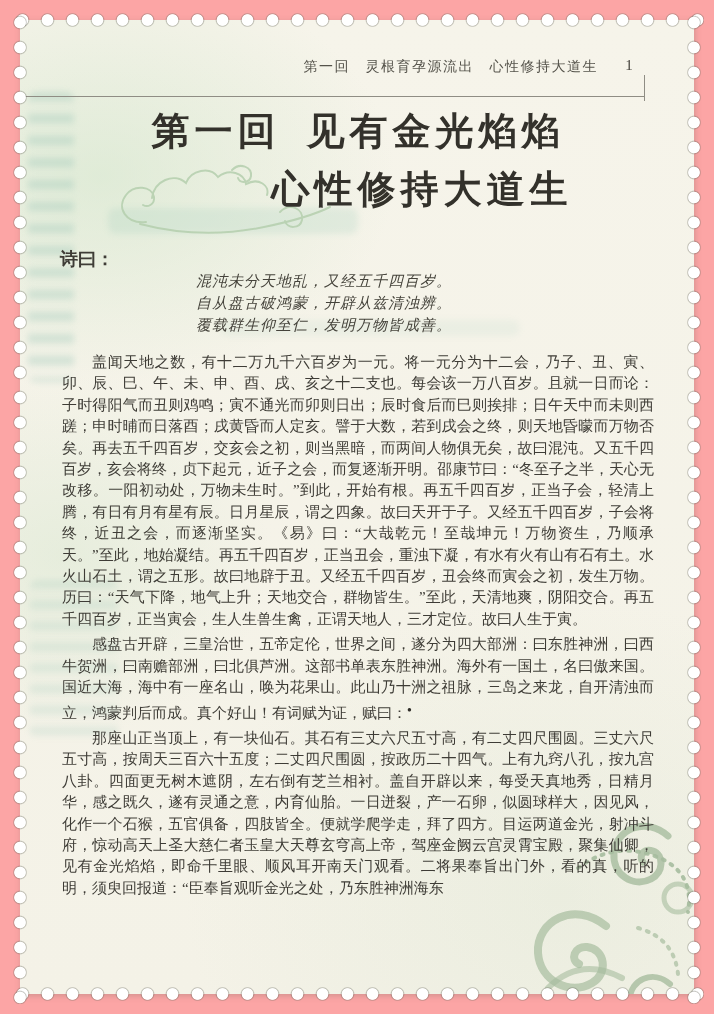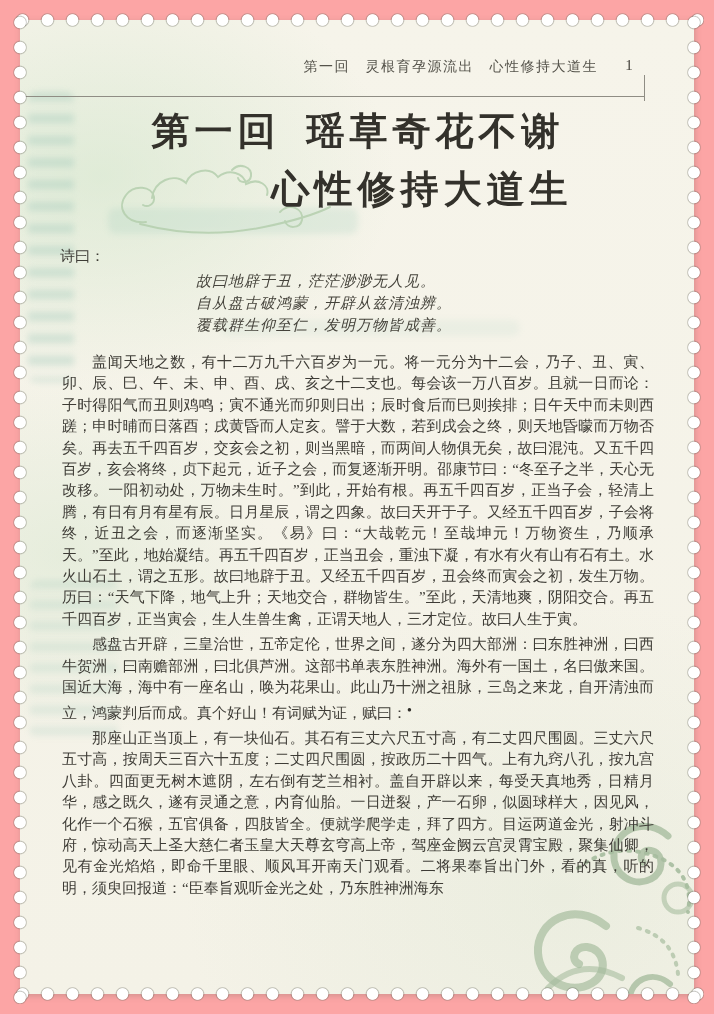--- a/index.html
+++ b/index.html
@@ -35,21 +35,21 @@
   .running-head{position:absolute;top:38px;left:0;width:578px;text-align:right;
        font-size:14px;letter-spacing:1.5px;color:#55534b;}
   .page-num{position:absolute;top:37px;left:596px;width:26px;text-align:center;font-size:15px;color:#45433d;}
   .head-rule{position:absolute;top:76px;left:0;width:624px;border-top:1.5px solid #8f8d84;}
   .head-tick{position:absolute;top:55px;left:624px;height:26px;border-left:1.5px solid #8f8d84;}
   .title{position:absolute;top:86px;left:38px;width:600px;text-align:center;
          font-weight:bold;color:#33312b;}
   .title-l1{font-size:38px;letter-spacing:5px;line-height:50px;}
   .chapter-label{margin-right:26px;font-family:Liberation Serif, serif;}
   .title-l2{font-size:38px;letter-spacing:5px;line-height:50px;margin-top:8px;transform:translateX(64px);}
-  .poem-label{position:absolute;top:227px;left:40px;font-size:15px;}
+  .poem-label{position:absolute;top:227px;left:40px;font-size:18px;font-weight:bold;}
   .poem{position:absolute;top:250px;left:176px;font-style:italic;font-size:15px;
         line-height:22px;letter-spacing:1px;color:#45433b;}
   .body-text{position:absolute;top:328px;left:38px;width:600px;font-size:15px;
         line-height:21.4px;text-align:justify;color:#3e3c36;}
   .body-text p{margin:4px;text-indent:2em;}
   .body-text p.verse{font-style:italic;color:#46433a;}
   sup.fn{font-size:8px;vertical-align:super;color:#2e2c27;}
 </style>
 </head>
 <body>
@@ -87,28 +87,28 @@
 
     <div class="content">
 
       <div class="running-head">第一回　灵根育孕源流出　心性修持大道生</div>
       <div class="page-num">1</div>
       <div class="head-rule"></div>
       <div class="head-tick"></div>
 
       <div class="title">
         <div class="title-l1">
-          <span class="chapter-label">第一回</span><span>瑶草奇花不谢</span>
+          <span class="chapter-label">第一回</span><span>见有金光焰焰</span>
         </div>
         <div class="title-l2">心性修持大道生</div>
       </div>
 
       <div class="poem-label">诗曰：</div>
       <div class="poem">
-        <div>故曰地辟于丑，茫茫渺渺无人见。</div>
+        <div>混沌未分天地乱，又经五千四百岁。</div>
         <div>自从盘古破鸿蒙，开辟从兹清浊辨。</div>
         <div>覆载群生仰至仁，发明万物皆成善。</div>
       </div>
 
       <div class="body-text">
         <p>盖闻天地之数，有十二万九千六百岁为一元。将一元分为十二会，乃子、丑、寅、卯、辰、巳、午、未、申、酉、戌、亥之十二支也。每会该一万八百岁。且就一日而论：子时得阳气而丑则鸡鸣；寅不通光而卯则日出；辰时食后而巳则挨排；日午天中而未则西蹉；申时晡而日落酉；戌黄昏而人定亥。譬于大数，若到戌会之终，则天地昏曚而万物否矣。再去五千四百岁，交亥会之初，则当黑暗，而两间人物俱无矣，故曰混沌。又五千四百岁，亥会将终，贞下起元，近子之会，而复逐渐开明。邵康节曰：“冬至子之半，天心无改移。一阳初动处，万物未生时。”到此，开始有根。再五千四百岁，正当子会，轻清上腾，有日有月有星有辰。日月星辰，谓之四象。故曰天开于子。又经五千四百岁，子会将终，近丑之会，而逐渐坚实。《易》曰：“大哉乾元！至哉坤元！万物资生，乃顺承天。”至此，地始凝结。再五千四百岁，正当丑会，重浊下凝，有水有火有山有石有土。水火山石土，谓之五形。故曰地辟于丑。又经五千四百岁，丑会终而寅会之初，发生万物。历曰：“天气下降，地气上升；天地交合，群物皆生。”至此，天清地爽，阴阳交合。再五千四百岁，正当寅会，生人生兽生禽，正谓天地人，三才定位。故曰人生于寅。</p>
         <p><span>感盘古开辟，三皇治世，五帝定伦，世界之间，遂分为四大部洲：曰东胜神洲，曰西牛贺洲，曰南赡部洲，曰北俱芦洲。这部书单表东胜神洲。海外有一国土，名曰傲来国。国近大海，海中有一座名山，唤为花果山。此山乃十洲之祖脉，三岛之来龙，自开清浊而立，鸿蒙判后而成。真个好山！有词赋为证，赋曰：</span><sup class="fn">●</sup></p>
         <p>那座山正当顶上，有一块仙石。其石有三丈六尺五寸高，有二丈四尺围圆。三丈六尺五寸高，按周天三百六十五度；二丈四尺围圆，按政历二十四气。上有九窍八孔，按九宫八卦。四面更无树木遮阴，左右倒有芝兰相衬。盖自开辟以来，每受天真地秀，日精月华，感之既久，遂有灵通之意，内育仙胎。一日迸裂，产一石卵，似圆球样大，因见风，化作一个石猴，五官俱备，四肢皆全。便就学爬学走，拜了四方。目运两道金光，射冲斗府，惊动高天上圣大慈仁者玉皇大天尊玄穹高上帝，驾座金阙云宫灵霄宝殿，聚集仙卿，见有金光焰焰，即命千里眼、顺风耳开南天门观看。二将果奉旨出门外，看的真，听的明，须臾回报道：“臣奉旨观听金光之处，乃东胜神洲海东</p>
       </div>
 

